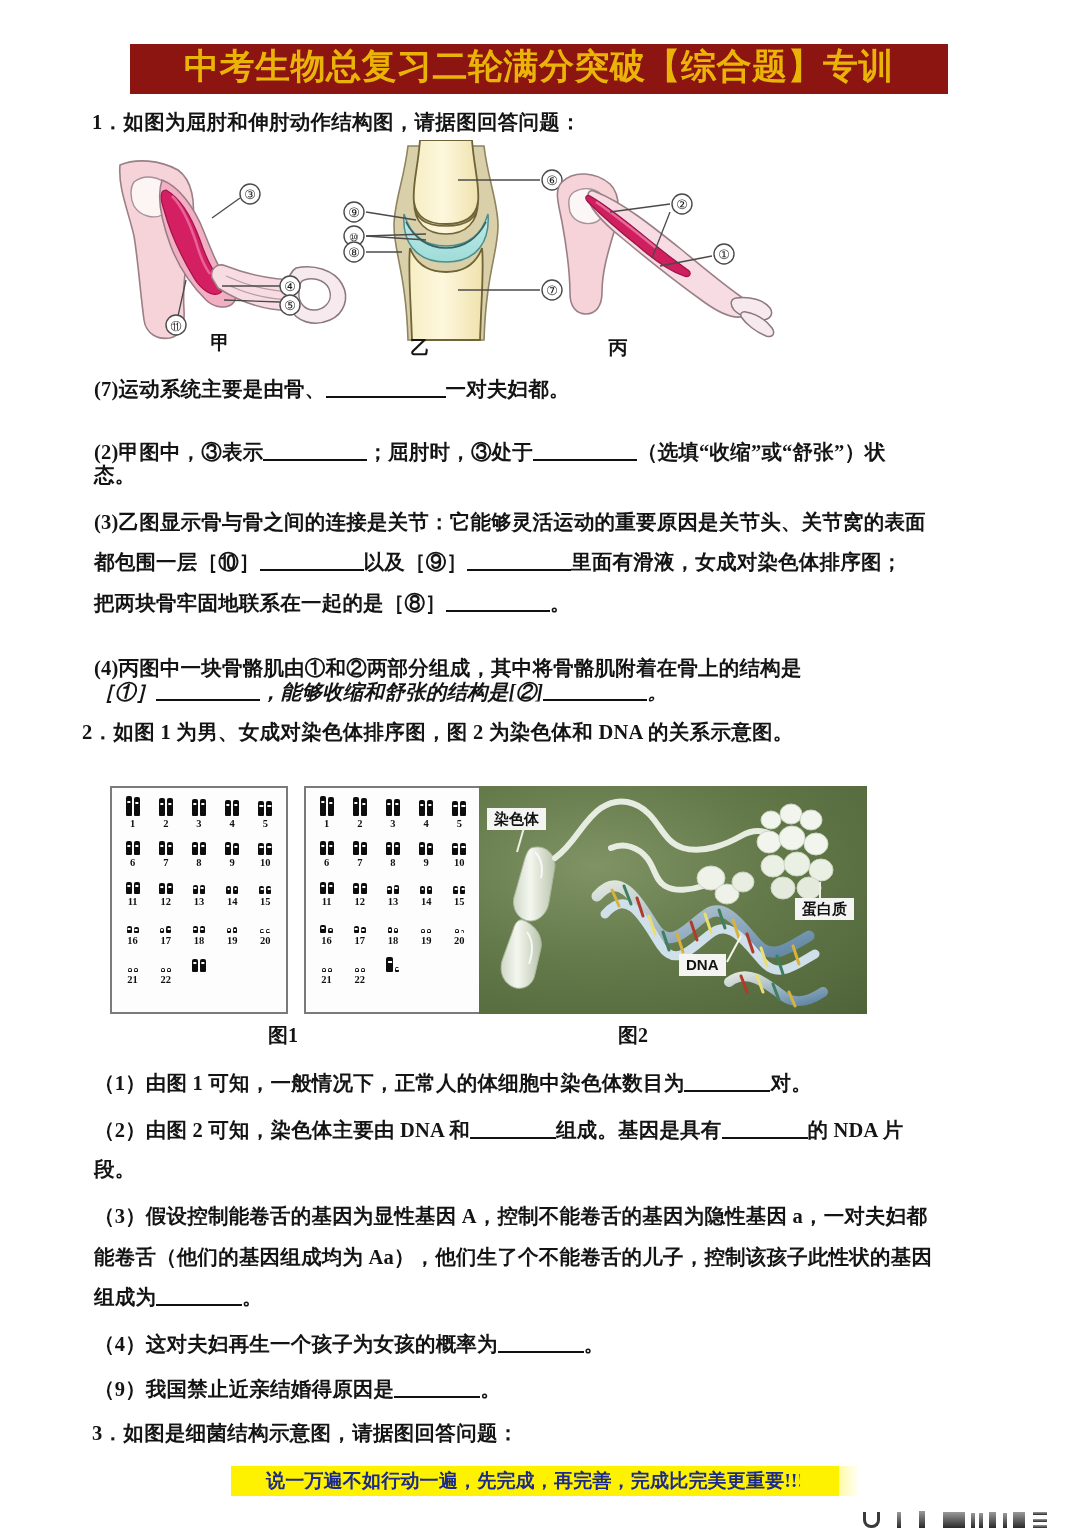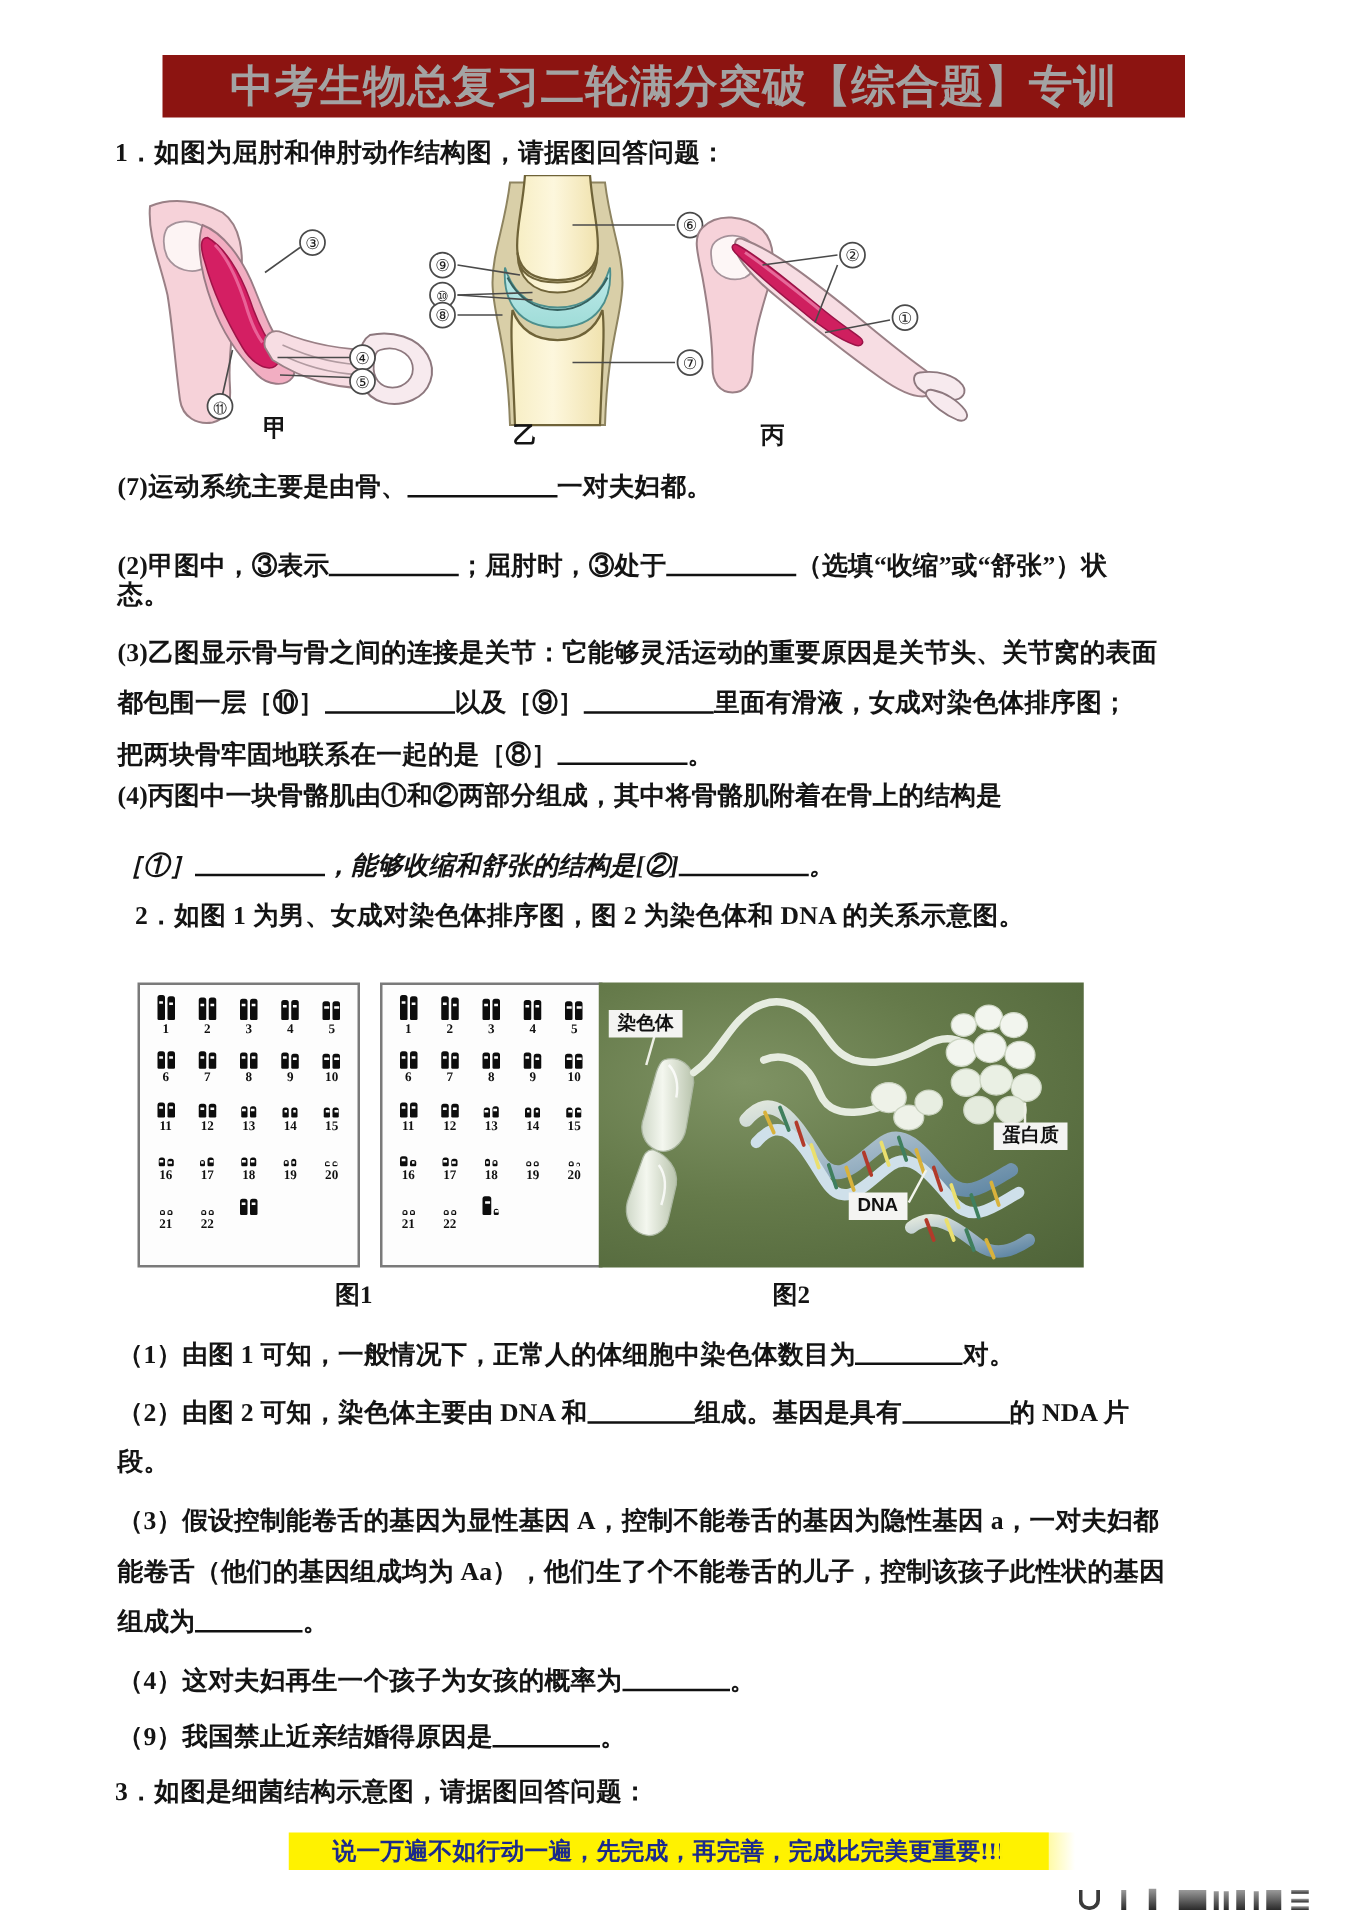--- a/index.html
+++ b/index.html
@@ -20,27 +20,27 @@
     left: 130px;
     top: 44px;
     width: 818px;
     height: 50px;
     background: #8C1411;
     display: flex;
     align-items: center;
     justify-content: center;
   }
   .banner-text {
-    color: #a3a3a3;
+    color: #eab308;
     font-size: 35px;
     font-weight: bold;
     letter-spacing: 0.5px;
     line-height: 1;
     white-space: nowrap;
-    font-family: Liberation Serif, serif;
+    font-family: Liberation Mono, monospace;
   }
 
   
   .q-head {
     position: absolute;
     font-size: 20.5px;
     font-weight: bold;
     letter-spacing: 0.3px;
     white-space: nowrap;
   }
@@ -353,26 +353,26 @@
 <div class="para" style="left:94px; top:461px;">态。</div>
 
 <div class="para" style="left:94px; top:508px;">(3)乙图显示骨与骨之间的连接是关节：它能够灵活运动的重要原因是关节头、关节窝的表面</div>
 <div class="para" style="left:94px; top:548px;">
   <span>都包围一层［⑩］</span><span class="blank b-md"></span><span>以及［⑨］</span><span class="blank b-md"></span><span>里面有滑液，女成对染色体排序图；</span>
 </div>
 <div class="para" style="left:94px; top:589px;">
   <span>把两块骨牢固地联系在一起的是［⑧］</span><span class="blank b-md"></span><span>。</span>
 </div>
 
-<div class="para" style="left:94px; top:622px;">(4)丙图中一块骨骼肌由①和②两部分组成，其中将骨骼肌附着在骨上的结构是</div>
+<div class="para" style="left:94px; top:654px;">(4)丙图中一块骨骼肌由①和②两部分组成，其中将骨骼肌附着在骨上的结构是</div>
 <div class="para" style="left:94px; top:678px;font-style:italic;">
   <span>［①］</span><span class="blank b-md"></span><span>，能够收缩和舒张的结构是[②]</span><span class="blank b-md"></span><span>。</span>
 </div>
 
-<div class="q-head" style="left:108px; top:718px;">
+<div class="q-head" style="left:82px; top:718px;">
   <span>2．</span><span>如图 1 为男、女成对染色体排序图，图 2 为染色体和 DNA 的关系示意图。</span>
 </div>
 
 <div class="karyo k1">
 
   <div class="k-row">
     <span class="k-pair">
         <i class="chrom" style="width:6px;height:20px;"></i>
         <i class="chrom" style="width:6px;height:19px;"></i>
       </span>

